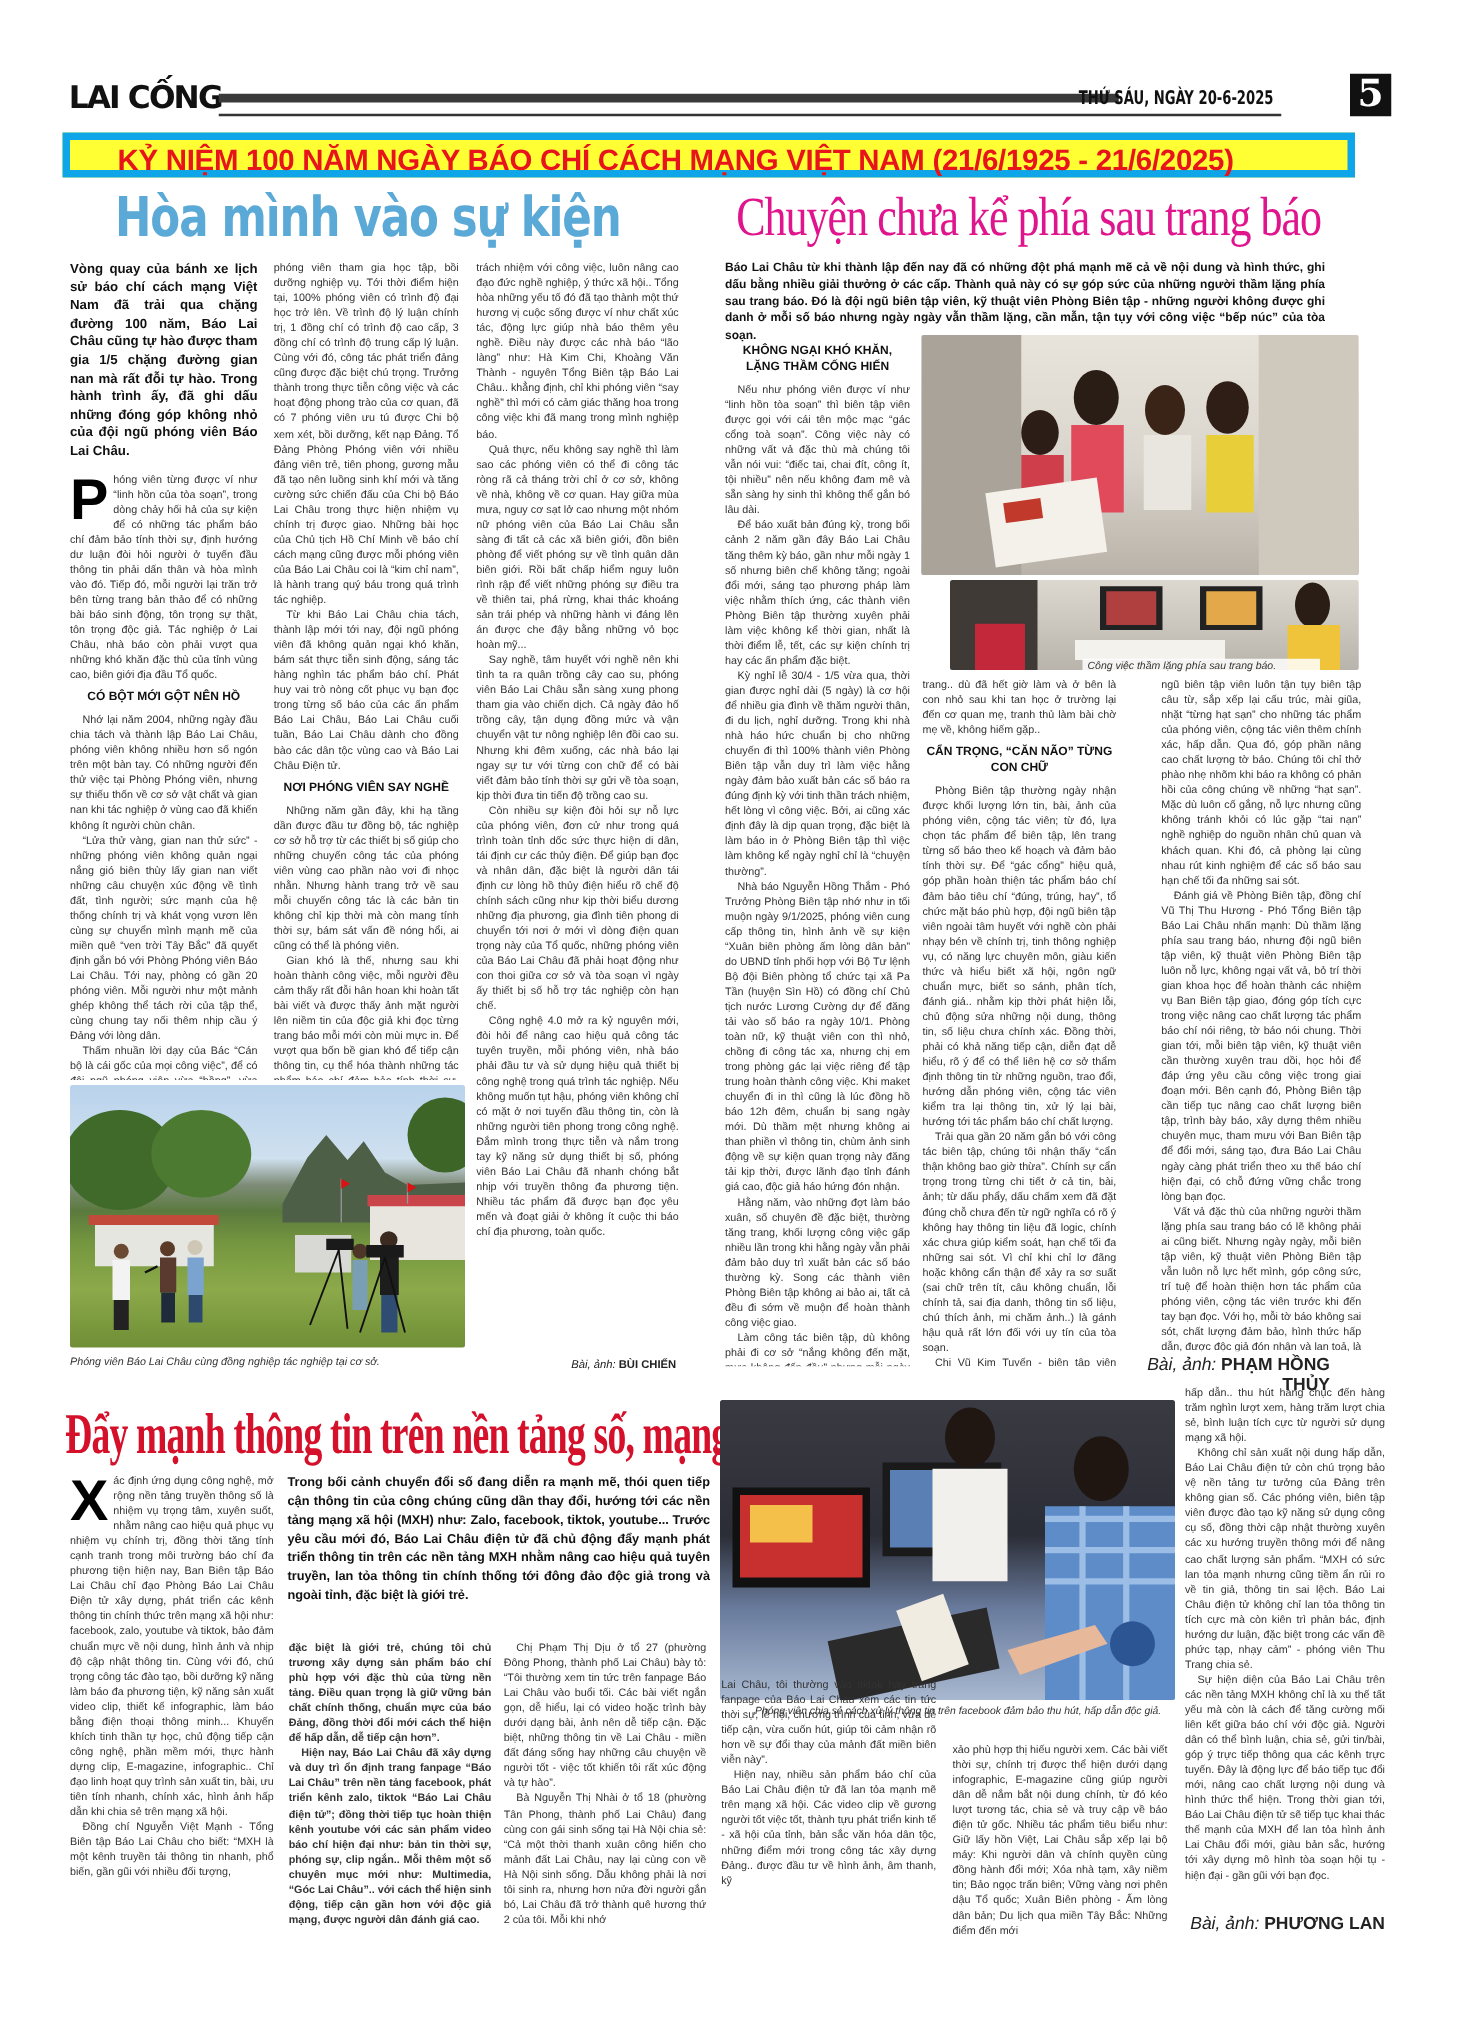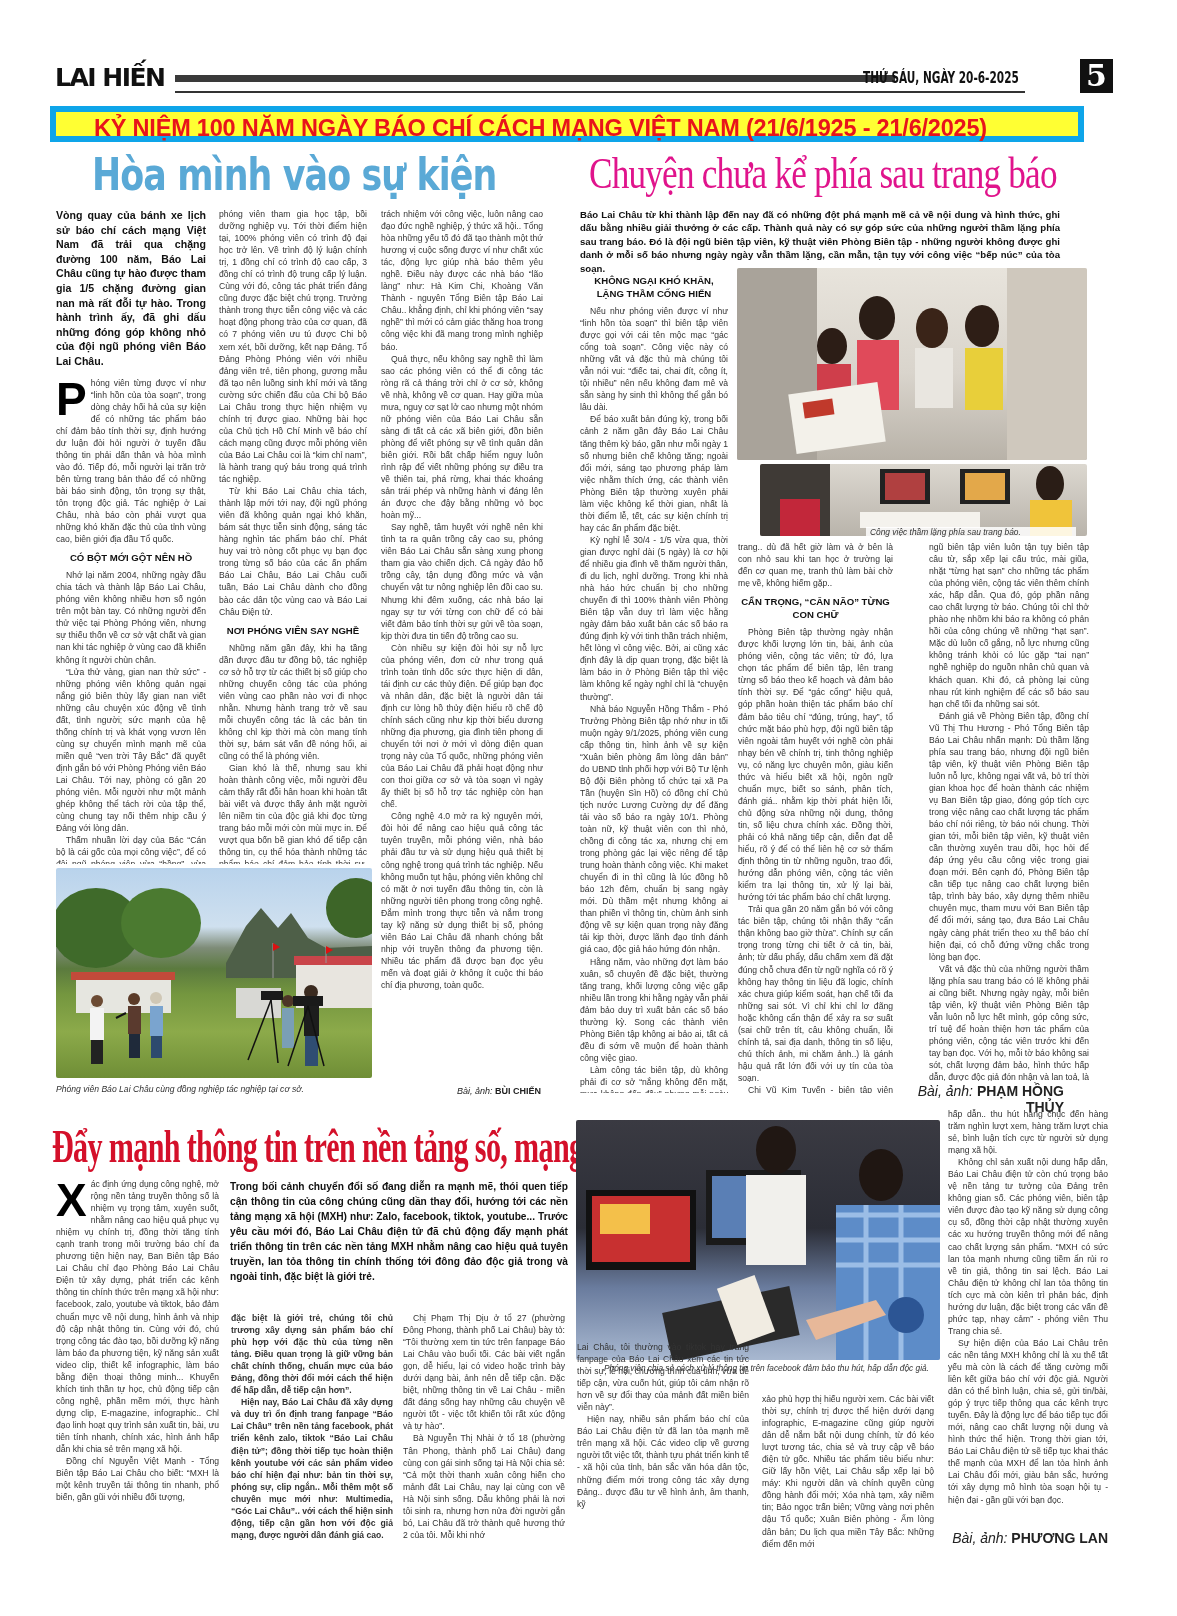--- a/index.html
+++ b/index.html
@@ -13,21 +13,21 @@
   .drop { float: left; font-size: 46px; line-height: 40px; font-weight: bold; margin: 2px 4px 0 0; color: #000; font-family: "Liberation Sans", sans-serif; }
   .byline { text-align: right; font-style: italic; font-size: 14px; text-indent: 0 !important; }
   .byline b { font-style: normal; }
   .caption { font-style: italic; font-size: 8.6px; color: #333; }
   .photo { position: absolute; overflow: hidden; border-radius: 2px; }
 </style>
 </head>
 <body>
 
 <div class="abs" style="left:55px;top:62px;width:1050px;height:32px;">
-  <div style="position:absolute;left:0;top:0;font-family:'DejaVu Sans',sans-serif;font-weight:bold;font-size:25px;letter-spacing:-1.5px;color:#111;line-height:32px;">LAI HIẾN</div>
+  <div style="position:absolute;left:0;top:0;font-family:'DejaVu Sans',sans-serif;font-weight:bold;font-size:25px;letter-spacing:-1.5px;color:#111;line-height:32px;">LAI CỐNG</div>
   <div style="position:absolute;left:120px;top:13px;width:720px;height:7px;background:#3a3a3a;"></div>
   <div style="position:absolute;left:120px;top:29px;width:850px;height:2px;background:#333;"></div>
   <div style="position:absolute;left:808px;top:2px;font-family:'DejaVu Sans Condensed','DejaVu Sans',sans-serif;font-weight:bold;font-size:15px;color:#111;line-height:28px;transform:scaleX(0.78);transform-origin:left;white-space:nowrap;">THỨ SÁU, NGÀY 20-6-2025</div>
   <div style="position:absolute;left:1025px;top:-3px;width:33px;height:34px;background:#111;color:#fff;font-family:'DejaVu Serif',serif;font-weight:bold;font-size:30px;line-height:34px;text-align:center;">5</div>
 </div>
 
 <div class="abs" style="left:50px;top:106px;width:1034px;height:36px;background:#ffff33;border:6px solid #0ea5e9;text-align:left;padding-left:38px;">
   <span style="display:inline-block;font-weight:bold;font-size:23.5px;line-height:32px;color:#e8141b;white-space:nowrap;letter-spacing:-0.2px;">KỶ NIỆM 100 NĂM NGÀY BÁO CHÍ CÁCH MẠNG VIỆT NAM (21/6/1925 - 21/6/2025)</span>
 </div>
 
@@ -141,21 +141,21 @@
     <rect x="20" y="35" width="40" height="37" fill="#c2273a"></rect>
     <rect x="120" y="5" width="50" height="35" fill="#222"></rect>
     <rect x="125" y="9" width="40" height="27" fill="#b04040"></rect>
     <rect x="200" y="5" width="50" height="35" fill="#222"></rect>
     <rect x="205" y="9" width="40" height="27" fill="#e3a84a"></rect>
     <ellipse cx="290" cy="20" rx="14" ry="18" fill="#2a1d16"></ellipse>
     <rect x="270" y="36" width="42" height="36" fill="#f0c43a"></rect>
     <rect x="100" y="48" width="120" height="16" fill="#f4f2ed"></rect>
   </svg>
 </div>
-<div class="abs caption" style="left:866px;top:527px;width:210px;background:rgba(255,255,255,0.85);padding:0 4px;font-size:8.4px;">Công việc thầm lặng phía sau trang báo.</div>
+<div class="abs caption" style="left:866px;top:527px;width:190px;background:rgba(255,255,255,0.85);padding:0 4px;font-size:8.4px;">Công việc thầm lặng phía sau trang báo.</div>
 
 <div class="col" style="left:738px;top:541px;width:155px;height:552px;">
   <p style="text-indent:0">trang.. dù đã hết giờ làm và ở bên là con nhỏ sau khi tan học ở trường lại đến cơ quan mẹ, tranh thủ làm bài chờ mẹ về, không hiếm gặp..</p>
   <div class="sub">CẨN TRỌNG, “CĂN NÃO” TỪNG CON CHỮ</div>
   <p>Phòng Biên tập thường ngày nhận được khối lượng lớn tin, bài, ảnh của phóng viên, cộng tác viên; từ đó, lựa chọn tác phẩm để biên tập, lên trang từng số báo theo kế hoạch và đảm bảo tính thời sự. Để “gác cổng” hiệu quả, góp phần hoàn thiện tác phẩm báo chí đảm bảo tiêu chí “đúng, trúng, hay”, tổ chức mặt báo phù hợp, đội ngũ biên tập viên ngoài tâm huyết với nghề còn phải nhạy bén về chính trị, tinh thông nghiệp vụ, có năng lực chuyên môn, giàu kiến thức và hiểu biết xã hội, ngôn ngữ chuẩn mực, biết so sánh, phân tích, đánh giá.. nhằm kịp thời phát hiện lỗi, chủ động sửa những nội dung, thông tin, số liệu chưa chính xác. Đồng thời, phải có khả năng tiếp cận, diễn đạt dễ hiểu, rõ ý để có thể liên hệ cơ sở thẩm định thông tin từ những nguồn, trao đổi, hướng dẫn phóng viên, cộng tác viên kiểm tra lại thông tin, xử lý lại bài, hướng tới tác phẩm báo chí chất lượng.</p>
   <p>Trải qua gần 20 năm gắn bó với công tác biên tập, chúng tôi nhận thấy “cẩn thận không bao giờ thừa”. Chính sự cẩn trọng trong từng chi tiết ở cả tin, bài, ảnh; từ dấu phẩy, dấu chấm xem đã đặt đúng chỗ chưa đến từ ngữ nghĩa có rõ ý không hay thông tin liệu đã logic, chính xác chưa giúp kiểm soát, hạn chế tối đa những sai sót. Vì chỉ khi chỉ lơ đãng hoặc không cẩn thận để xảy ra sơ suất (sai chữ trên tít, câu không chuẩn, lỗi chính tả, sai địa danh, thông tin số liệu, chú thích ảnh, mi chăm ảnh..) là gánh hậu quả rất lớn đối với uy tín của tòa soạn.</p>
   <p>Chị Vũ Kim Tuyến - biên tập viên Phòng Biên tập tâm sự: Dù các tác phẩm không phải là “đứa con tinh thần” của mình nhưng với trách nhiệm nghề nghiệp, đội</p>
 </div>
 
 <div class="col" style="left:904px;top:541px;width:160px;height:540px;margin-left:25px;">

